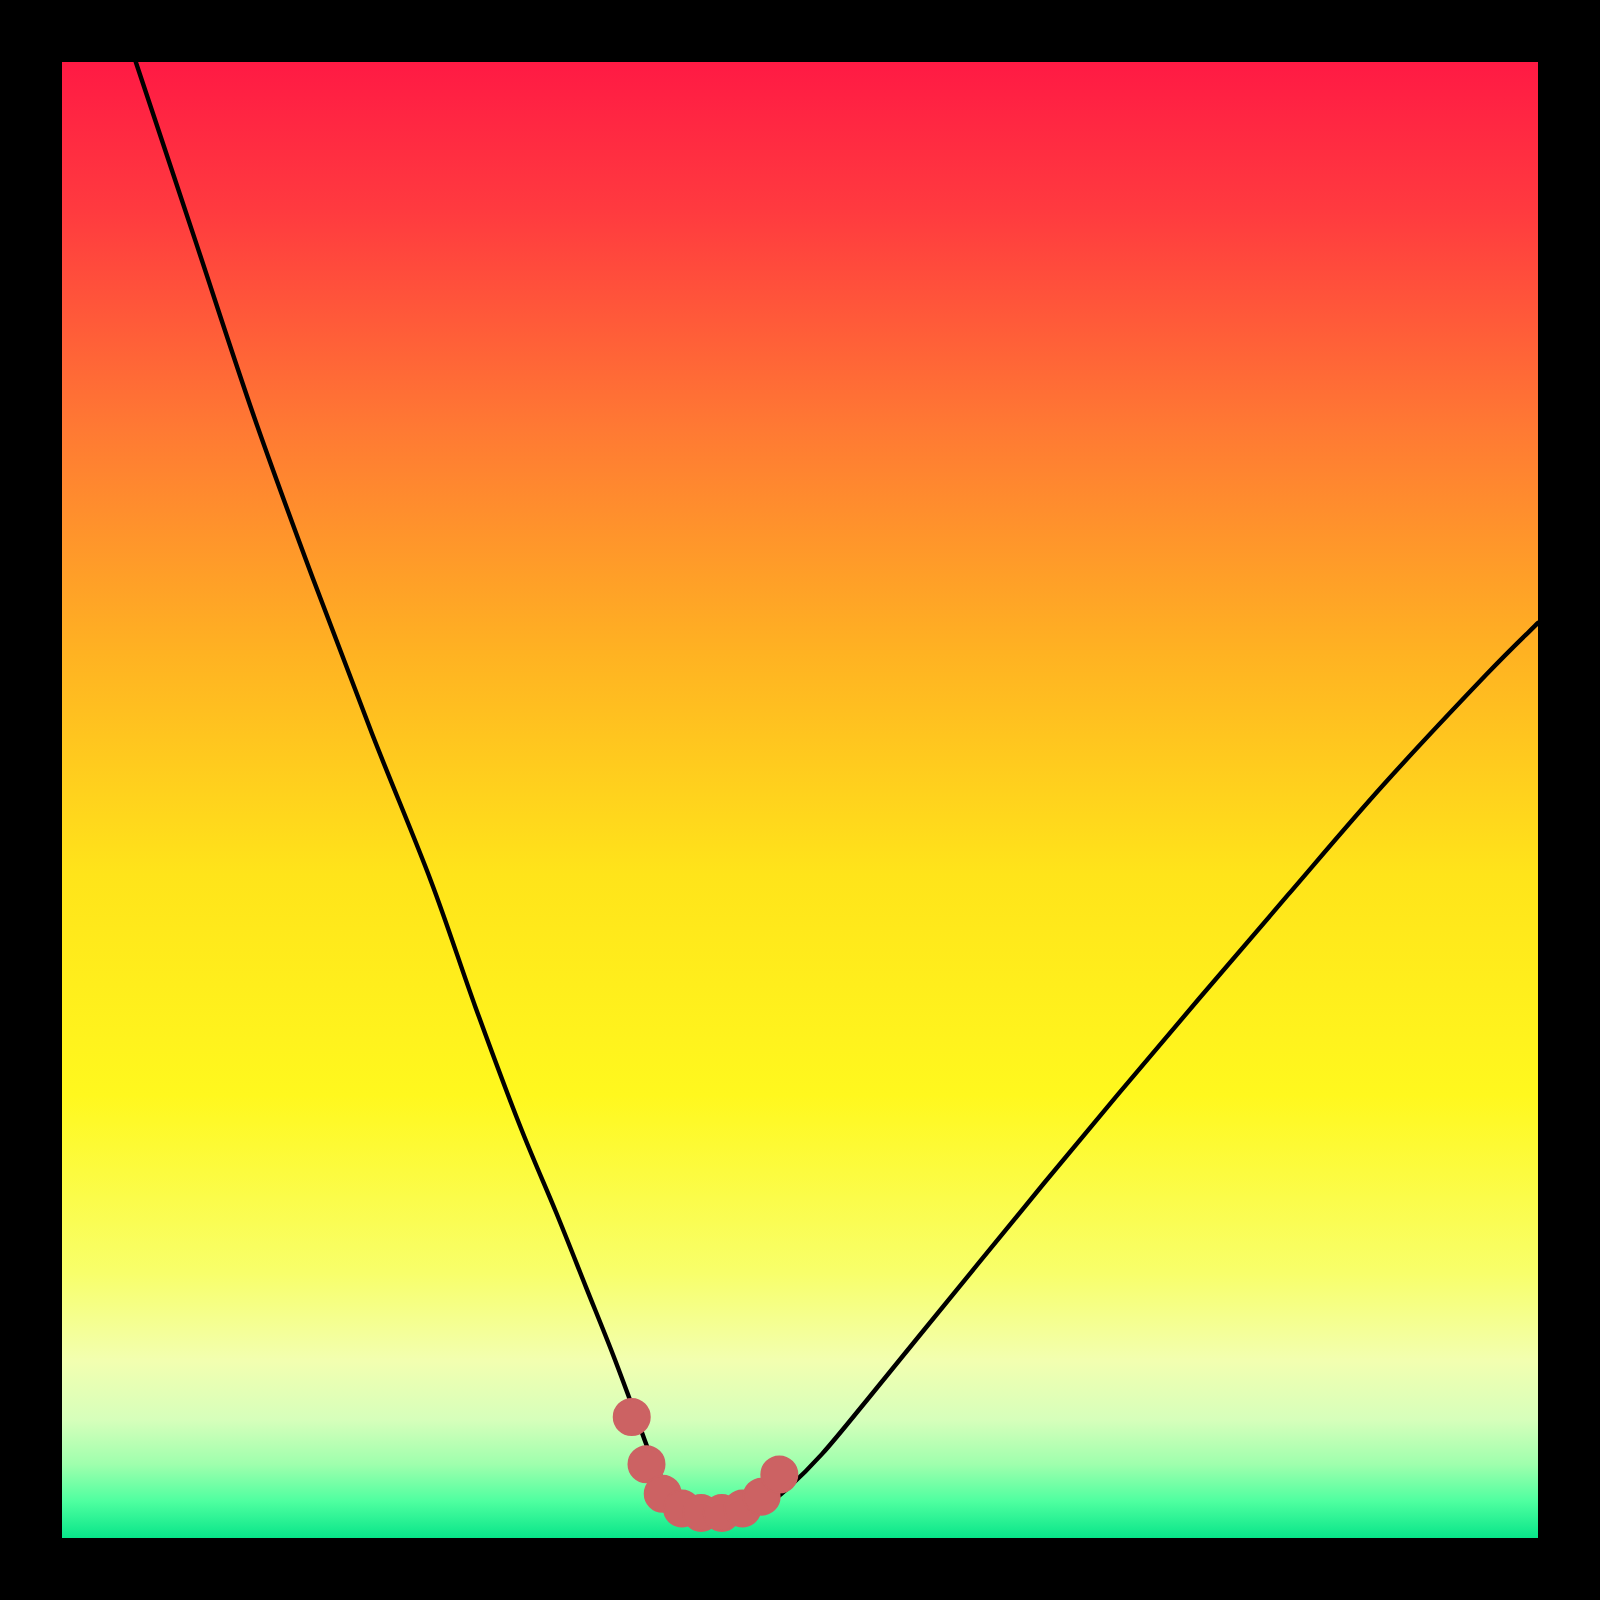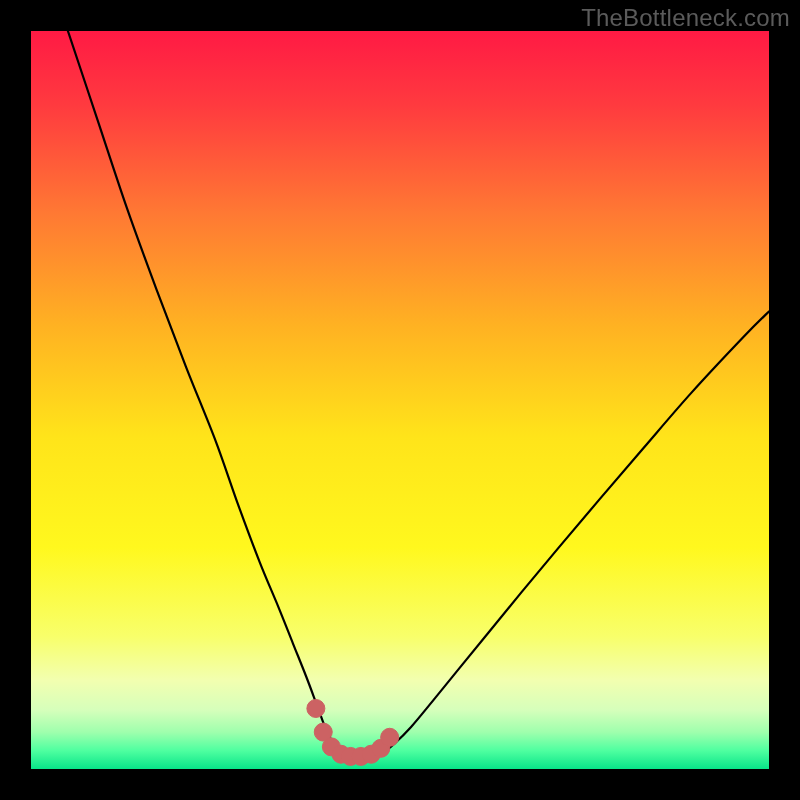--- a/index.html
+++ b/index.html
@@ -26,21 +26,20 @@
     font-weight: 500;
     color: #5b5b5b;
     letter-spacing: 0.2px;
   }
   svg { display: block; }
 </style>
 </head>
 <body>
 
 <div class="frame">
-  <div class="watermark">TheBottleneck.com</div>
   <div class="plot">
     <svg id="chart-svg" width="738" height="738" viewBox="0 0 738 738" preserveAspectRatio="none">
       <defs>
         <linearGradient id="bg-grad" x1="0" y1="0" x2="0" y2="1">
             <stop offset="0%" stop-color="#ff1a44"></stop>
             <stop offset="10%" stop-color="#ff3a3f"></stop>
             <stop offset="25%" stop-color="#ff7a33"></stop>
             <stop offset="40%" stop-color="#ffb222"></stop>
             <stop offset="55.00000000000001%" stop-color="#ffe41a"></stop>
             <stop offset="70%" stop-color="#fff81e"></stop>

